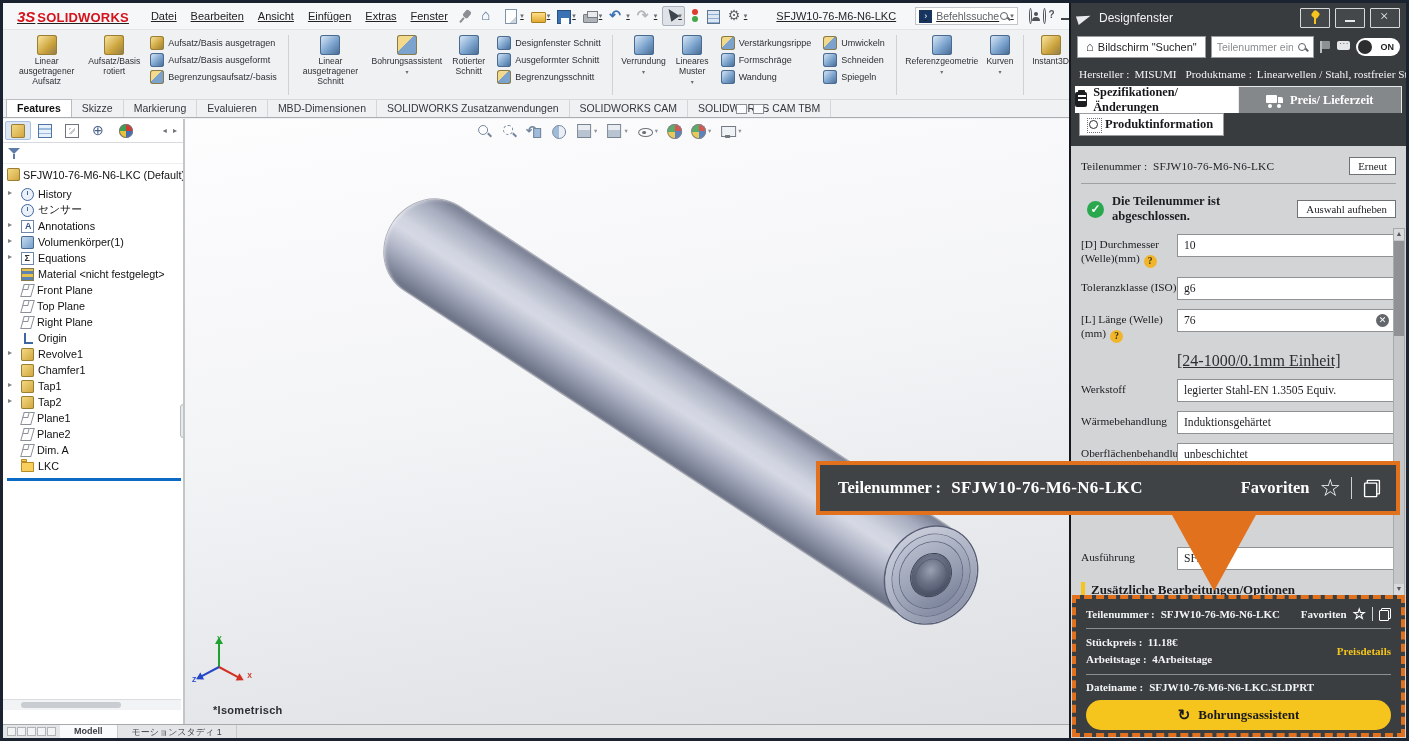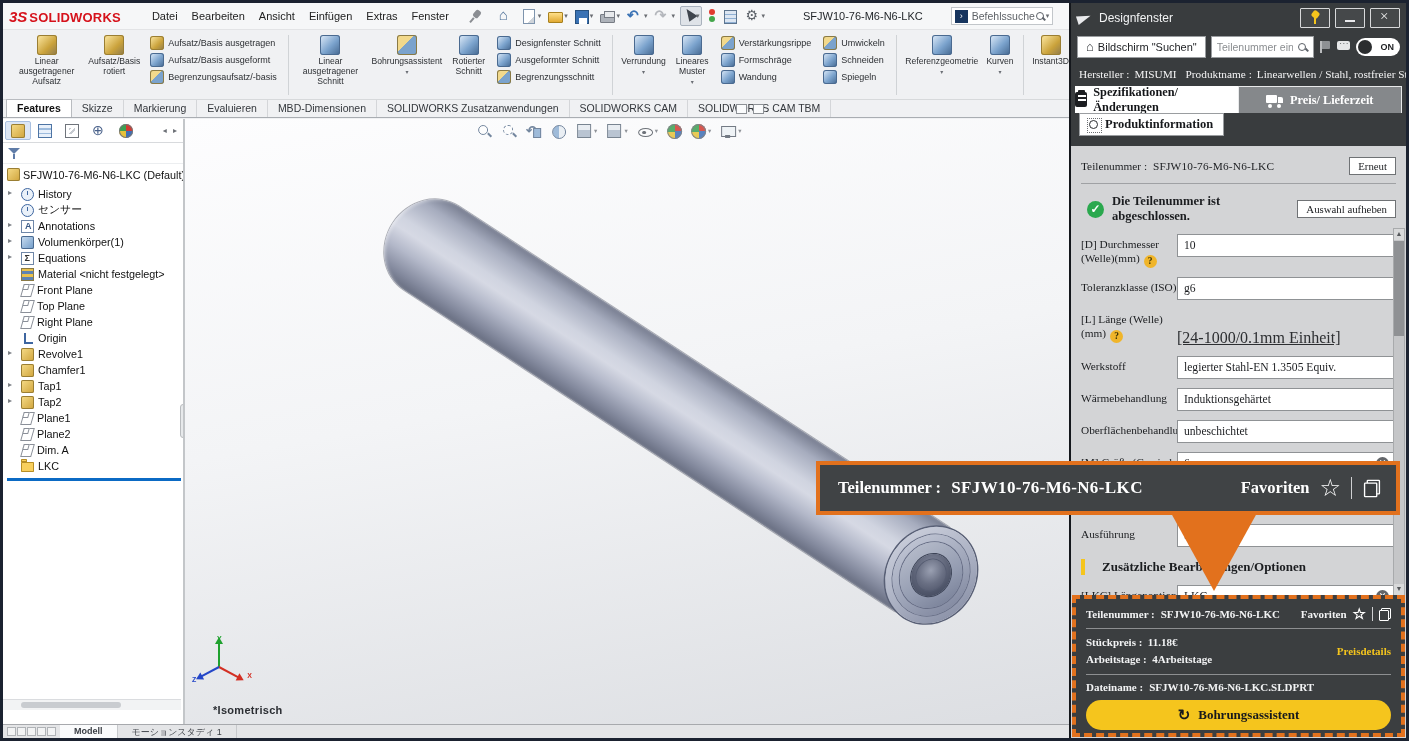--- a/index.html
+++ b/index.html
@@ -6,21 +6,21 @@
   html,body { background:#555; }
   #root{
     position:relative; width:1409px; height:741px; margin:0 auto;
     border:3px solid #1b2230; background:#fff; overflow:hidden;
     font-family:"Liberation Sans",sans-serif; color:#222;
   }
   
   #main{ position:absolute; left:0; top:0; width:1072px; height:735px; background:#f0f1f3; }
 
   
-  #menubar{ height:27px; background:#f6f7f8; display:flex; align-items:center; padding:0 6px; gap:10px; border-bottom:1px solid #e3e4e6; }
+  #menubar{ height:27px; background:#f6f7f8; display:flex; align-items:center; padding:0 14px; gap:1px; border-bottom:1px solid #e3e4e6;text-decoration:underline; }
   .logo{ display:flex; align-items:baseline; margin-right:14px; cursor:default; }
   .logo-mark{ color:#d6121b; font-weight:bold; font-style:italic; font-size:15px; margin-right:2px; }
   .logo-text{ color:#d6121b; font-weight:bold; font-size:13px; letter-spacing:.2px; }
   .menu-item{ font-size:11px; padding:2px 7px; color:#222; cursor:default; }
   .pin-icon{ width:14px; height:14px; position:relative; margin:0 8px 0 2px; }
   .pin-icon::before{ content:""; position:absolute; left:6px; top:1px; width:6px; height:8px; background:#8a8d92; border-radius:2px; transform:rotate(40deg); }
   .pin-icon::after{ content:""; position:absolute; left:3px; top:8px; width:1.5px; height:6px; background:#8a8d92; transform:rotate(40deg); }
   #quick-icons{ display:flex; align-items:center; gap:3px; margin-left:10px; }
   .qbtn{ display:flex; align-items:center; padding:1px 2px; border-radius:2px; }
   .qbtn .caret{ font-size:7px; color:#6a6d72; margin-left:1px; }
@@ -243,21 +243,21 @@
   #status-row .dp-btn{ margin-left:auto; }
   .field-row{ display:flex; align-items:flex-start; margin-bottom:9px; }
   .field-label{ width:96px; flex:none; line-height:1.25; padding-top:3px; }
   .help-badge{ display:inline-block; width:13px; height:13px; border-radius:50%; background:#f0b52a; color:#3a3104; font-size:9.5px; font-weight:bold; text-align:center; line-height:13px; margin-left:4px; vertical-align:-2px; }
   .field-input{ flex:1; }
   .input-box{ background:#fff; border:1px solid #8f9295; height:23px; display:flex; align-items:center; padding:0 6px; font-size:11.6px; }
   .input-box .val{ flex:1; white-space:nowrap; overflow:hidden; }
   .clear-icon{ width:13px; height:13px; border-radius:50%; background:#63666a; color:#fff; font-size:9px; line-height:13px; text-align:center; flex:none; }
   .input-hint{ font-size:16px; color:#2c2e31; margin-top:20px;text-decoration:underline; }
   .covered-gap{ height:40px; }
-  #opt-header{ display:flex; align-items:center; gap:17px; margin:12px 0 10px 0; }
+  #opt-header{ display:flex; align-items:center; gap:6px; margin:12px 0 10px 0; }
   #opt-header .bar{ width:4px; height:16px; background:#f5c51d; }
   #opt-header .txt{ font-size:13px; font-weight:bold; }
   
   #dp-scroll{ position:absolute; right:1px; top:225px; width:12px; height:368px; background:#c5c6c8; border:1px solid #a8aaac; }
   #dp-scroll .arr{ position:absolute; left:0; width:10px; height:11px; background:#d8d9da; color:#55585b; font-size:7px; text-align:center; line-height:11px; }
   #dp-scroll .arr.up{ top:0; }
   #dp-scroll .arr.down{ bottom:0; }
   #dp-scroll .thumb{ position:absolute; left:0; top:12px; width:10px; height:95px; background:#8f9194; }
 
   
@@ -762,20 +762,24 @@
             <div class="field-label"><span>Toleranzklasse (ISO)</span></div>
             <div class="field-input">
               <div class="input-box">
                 <span class="val">g6</span>
               </div>
             </div>
           </div>
           <div class="field-row">
             <div class="field-label"><span>[L] Länge (Welle)(mm)</span><span class="help-badge">?</span></div>
             <div class="field-input">
+              <div class="input-box">
+                <span class="val">76</span>
+                <span class="clear-icon">✕</span>
+              </div>
               <div class="input-hint">[24-1000/0.1mm Einheit]</div>
             </div>
           </div>
           <div class="field-row">
             <div class="field-label"><span>Werkstoff</span></div>
             <div class="field-input">
               <div class="input-box">
                 <span class="val">legierter Stahl-EN 1.3505 Equiv.</span>
               </div>
             </div>

